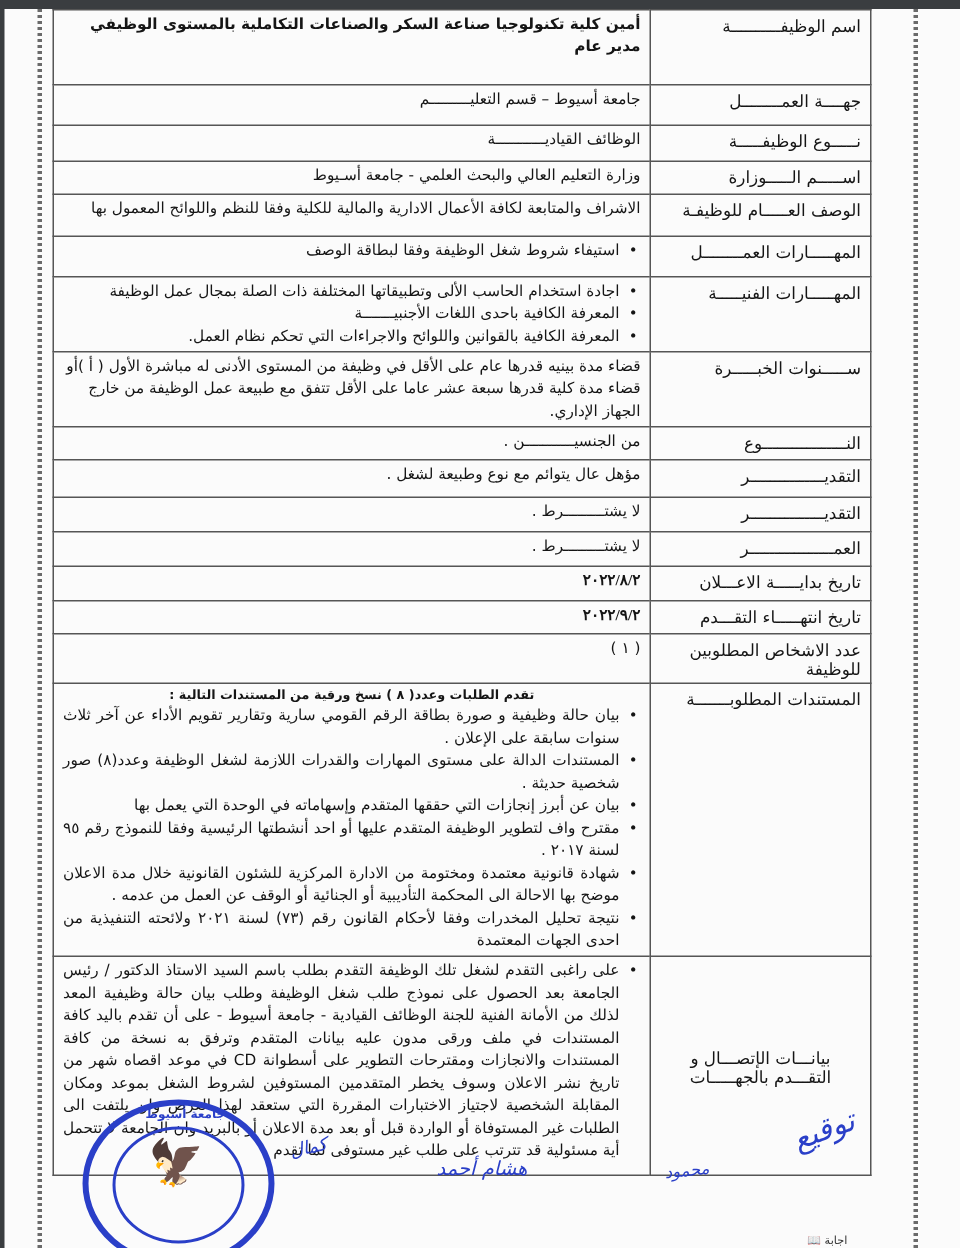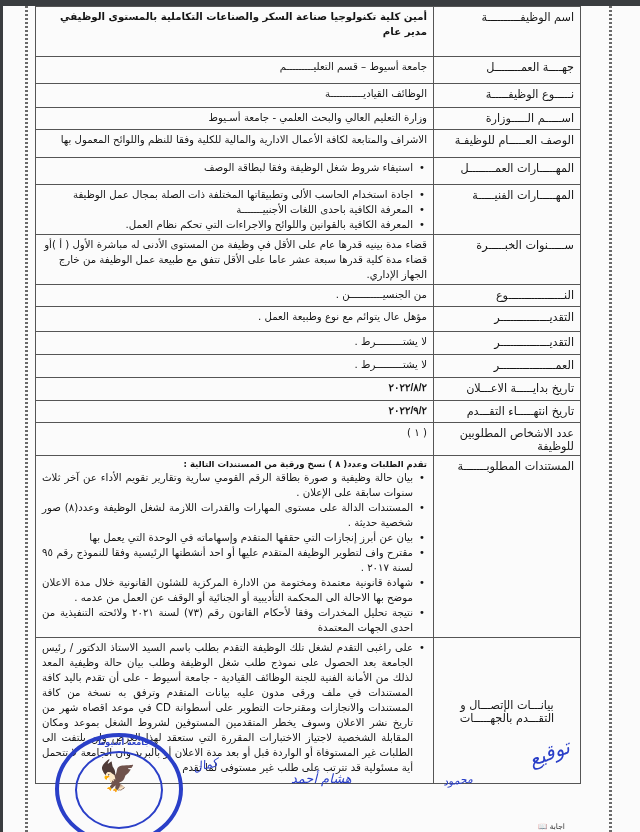--- a/index.html
+++ b/index.html
@@ -21,25 +21,25 @@
   }
   table.form td { border: 1px solid #555; vertical-align: top; }
   td.label {
     width: 147px; padding: 4px 6px 2px 6px;
     font-weight: normal; font-size: 11.2px; text-align: right; vertical-align: middle;
     font-family: "DejaVu Sans", sans-serif; letter-spacing: -0.2px;
   }
   td.label.tall { vertical-align: middle; }
   td.value { padding: 2px 6px 2px 6px; font-size: 10.2px; line-height: 15px; text-align: right; margin-left: 32px; }
   .title-val { font-weight: bold; font-size: 12.6px; line-height: 18px; }
-  .date-val { font-family: Liberation Sans, sans-serif; font-weight: bold; font-size: 12.5px; }
+  .date-val { font-family: Liberation Serif, serif; font-weight: bold; font-size: 12.5px; }
   ul.bul { list-style: none; padding-right: 0; }
   ul.bul li { position: relative; padding-right: 14px; }
   ul.bul li::before { content: "•"; position: absolute; right: 2px; top: 0; font-size: 10px; }
-  .docs-head { font-weight: bold; font-size: 8.5px; line-height: 12px; }
+  .docs-head { font-weight: bold; font-size: 8.5px; line-height: 12px; text-align: center; }
   .justify { text-align: justify; text-align-last: right; }
   .stamp {
     position: absolute; left: 52px; top: 727px; width: 128px; height: 112px;
     border: 4px solid #2a3fc8; border-radius: 50%;
     color: #2a3fc8; font-family: "DejaVu Sans", sans-serif;
   }
   .stamp-inner {
     position: absolute; left: 16px; top: 14px; width: 88px; height: 78px;
     border: 2px solid #2a3fc8; border-radius: 50%;
   }
@@ -102,21 +102,21 @@
     <tr style="height:50px">
       <td class="label">ســـــنوات الخبـــــرة</td>
       <td class="value justify">قضاء مدة بينيه قدرها عام على الأقل في وظيفة من المستوى الأدنى له مباشرة الأول ( أ )أو قضاء مدة كلية قدرها سبعة عشر عاما على الأقل تتفق مع طبيعة عمل الوظيفة من خارج الجهاز الإداري.</td>
     </tr>
     <tr style="height:22px">
       <td class="label">النـــــــــــــــــوع</td>
       <td class="value">من الجنسيـــــــــــن .</td>
     </tr>
     <tr style="height:25px">
       <td class="label">التقديـــــــــــــــر</td>
-      <td class="value">مؤهل عال يتوائم مع نوع وطبيعة العمل .</td>
+      <td class="value">مؤهل عال يتوائم مع نوع وطبيعة لشغل .</td>
     </tr>
     <tr style="height:23px">
       <td class="label">التقديـــــــــــــــر</td>
       <td class="value">لا يشتـــــــــرط .</td>
     </tr>
     <tr style="height:23px">
       <td class="label">العمـــــــــــــــــر</td>
       <td class="value">لا يشتـــــــــرط .</td>
     </tr>
     <tr style="height:23px">

